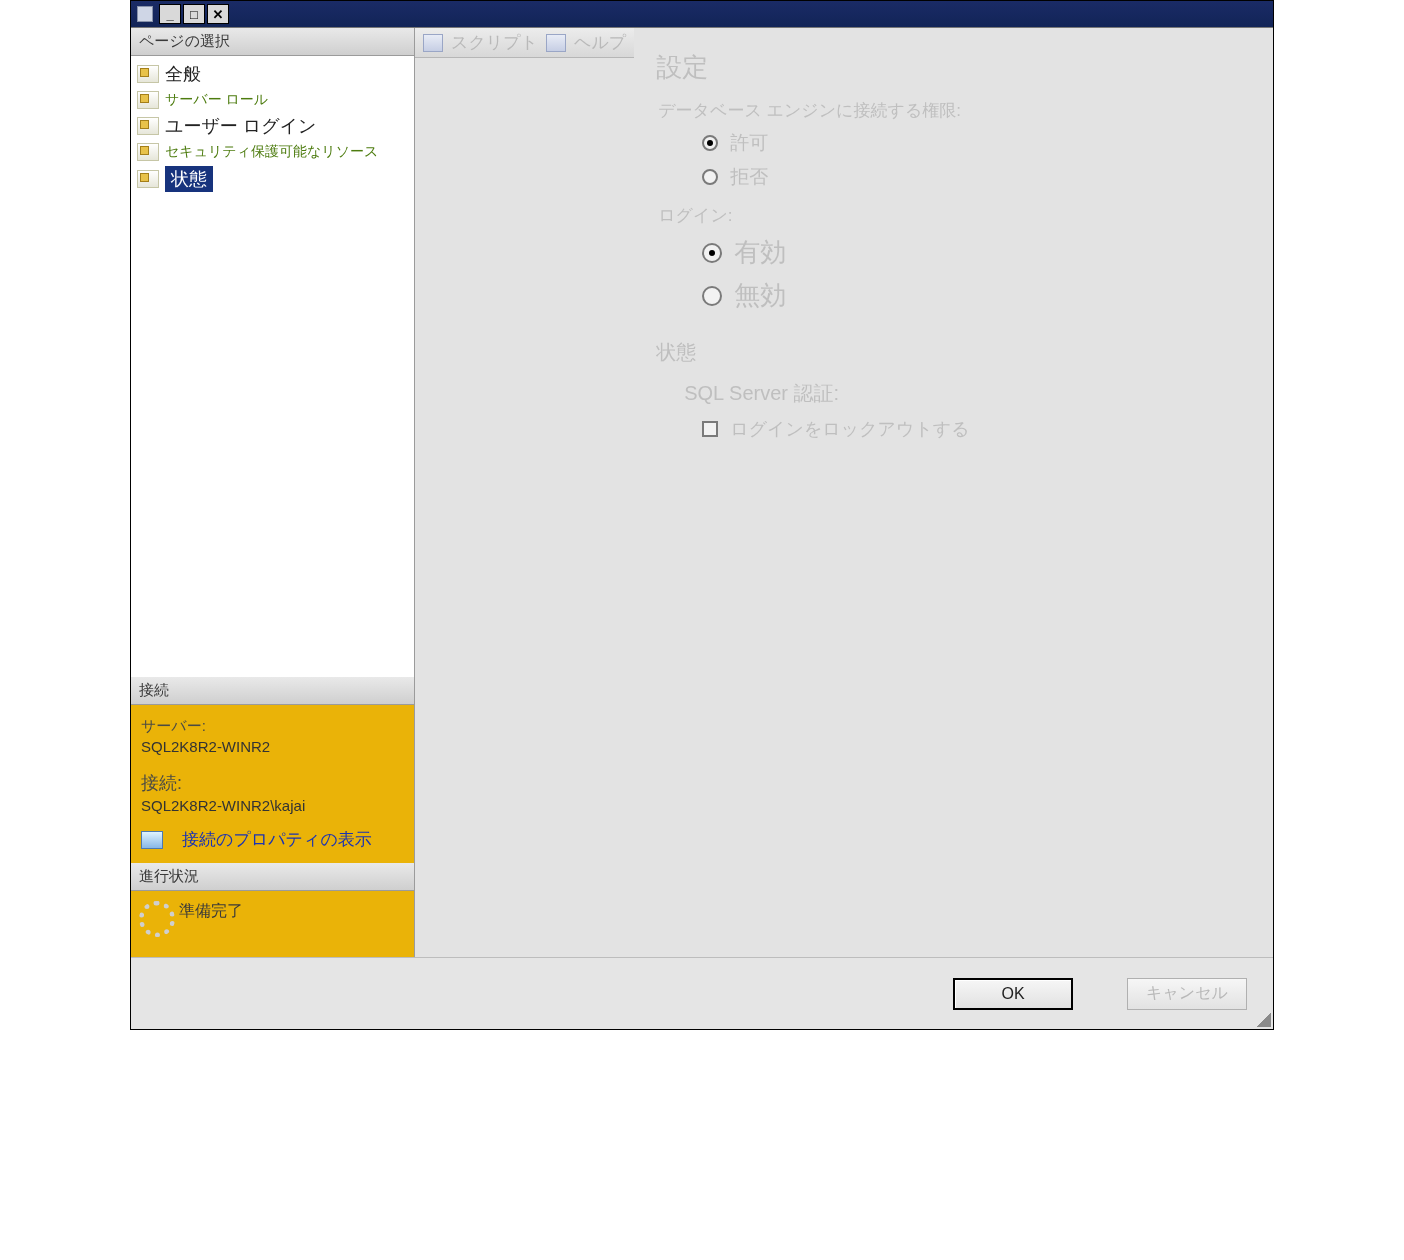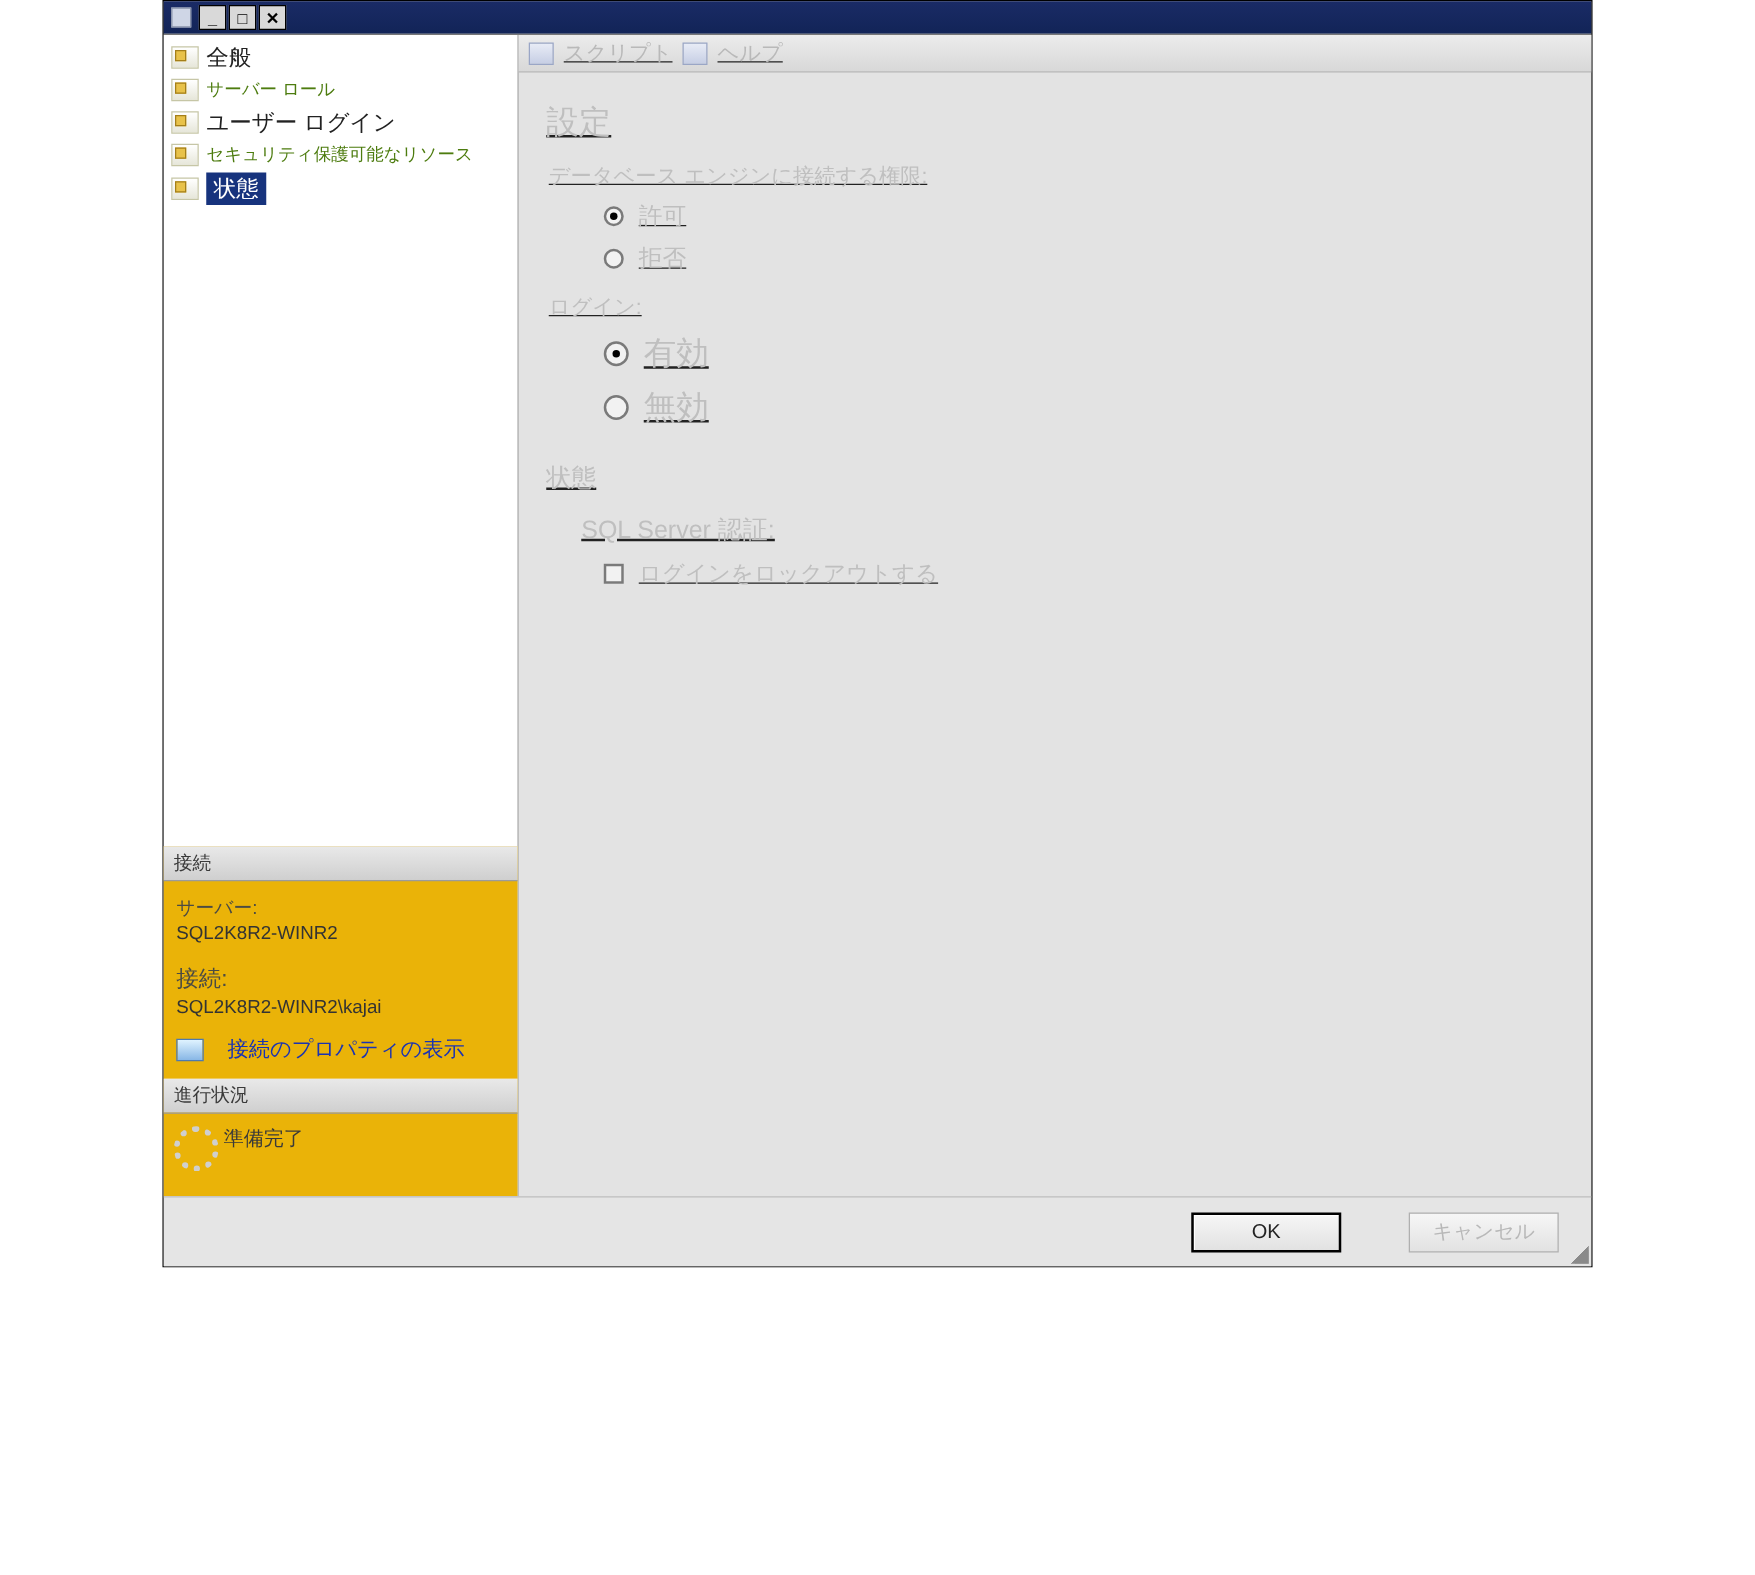--- a/index.html
+++ b/index.html
@@ -118,21 +118,21 @@
   .spinner {
     width:36px; height:36px; border-radius:50%;
     border:5px dotted #cfcfcf;
   }
   .prog-text { font-size:16px; color:#3a3a3a; }
 
   
   .main {
     flex:1;
     background:#e3e3e3;
-    display:flex; flex-direction:column;text-decoration:underline;
+    display:flex; 
   }
   .toolbar {
     height:30px;
     background: linear-gradient(#ececec,#d8d8d8);
     border-bottom:1px solid #b6b6b6;
     display:flex; align-items:center;
     gap:8px; padding:0 8px;
     color:#b9b9b9; font-size:17px;
   }
   .tool-icon{
@@ -167,21 +167,21 @@
   .group-status { margin-top:26px; }
   .sub-label { margin:10px 0 10px 28px; font-size:20px; }
   .check-row { display:flex; align-items:center; margin-left:46px; font-size:18px; }
   .checkbox {
     width:16px; height:16px; border:2px solid #7a7a7a; background:#f2f2f2;
     margin-right:12px;
   }
 
   
   .footer {
-    height:56px;
+    height:72px;
     background:#e5e5e5;
     border-top:1px solid #bdbdbd;
     display:flex; align-items:center; justify-content:flex-end;
     gap:10px; padding:0 26px 0 10px;
     position:relative;
   }
   .btn {
     min-width:120px; height:32px;
     background:linear-gradient(#f6f6f6,#e2e2e2);
     border:1px solid #5a5a5a;
@@ -209,20 +209,21 @@
     <div class="win-controls">
       <div class="win-btn">_</div>
       <div class="win-btn">□</div>
       <div class="win-btn">✕</div>
     </div>
   </div>
 
   <div class="body-area">
 
     <div class="sidebar">
+      <div class="section-header">ページの選択</div>
 
       <div class="nav-list">
         <div class="nav-item">
           <div class="nav-icon"></div>
           <span class="nav-label-l">全般</span>
         </div>
         <div class="nav-item">
           <div class="nav-icon"></div>
           <span class="nav-label-s">サーバー ロール</span>
         </div>

